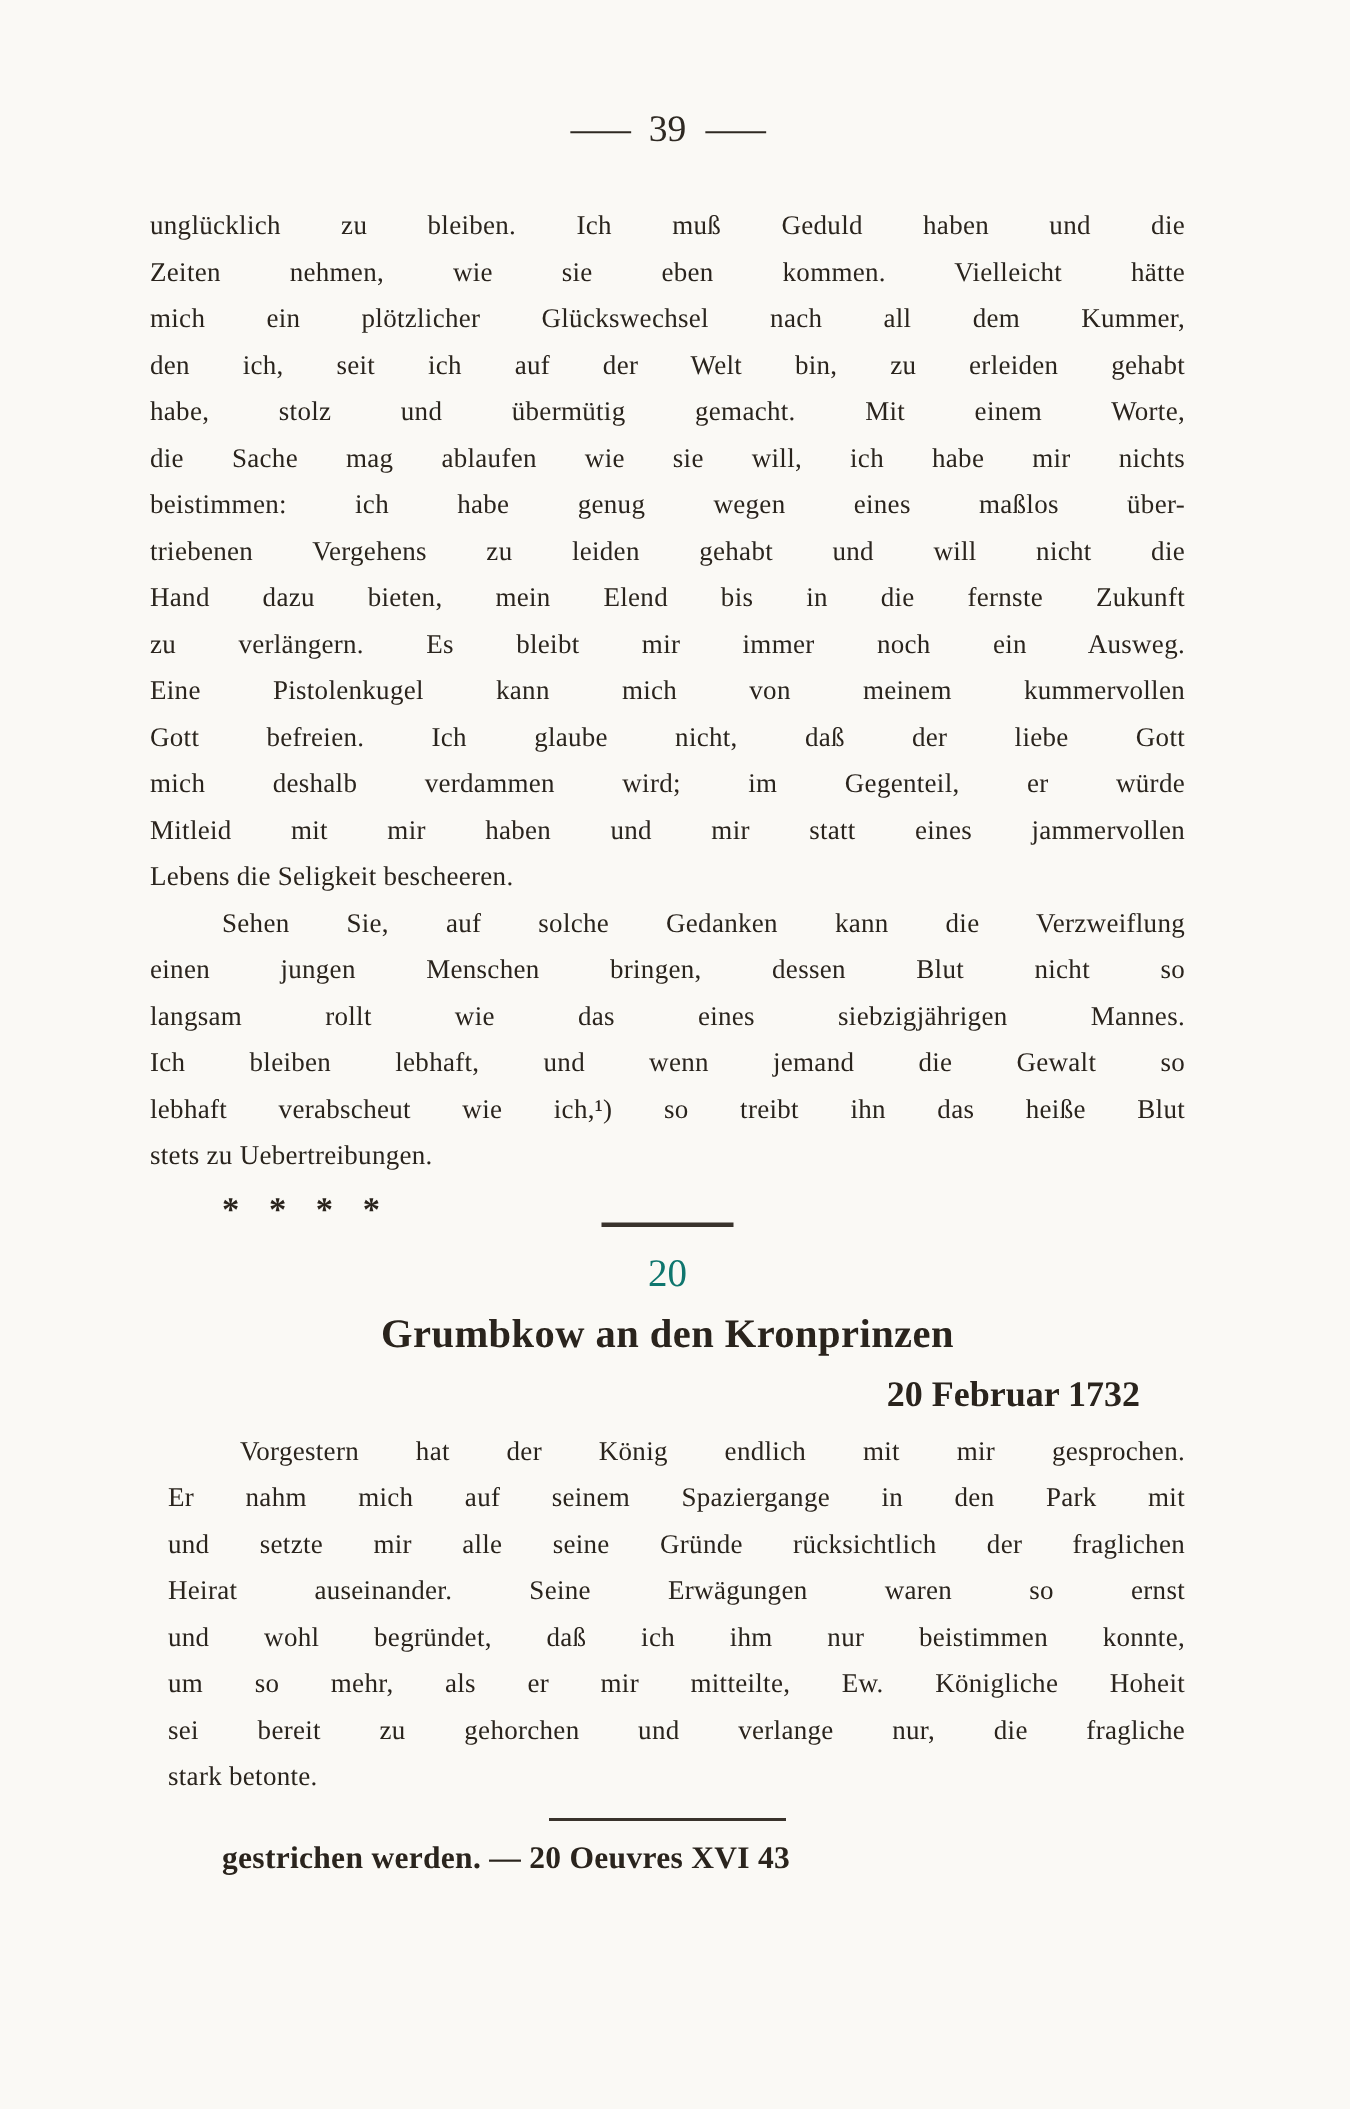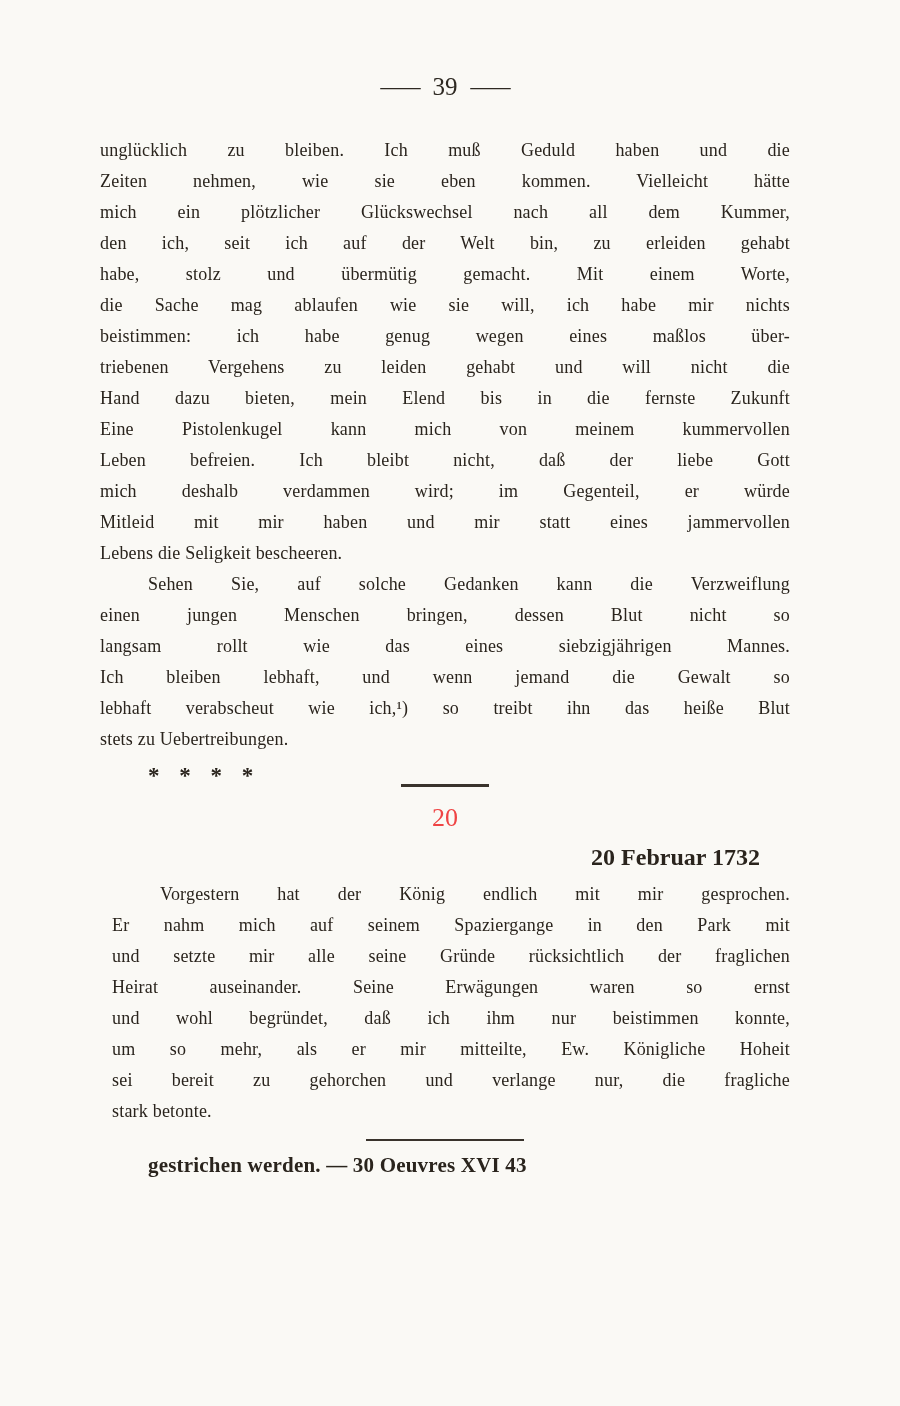--- a/index.html
+++ b/index.html
@@ -67,21 +67,21 @@
     transform: translateX(-50%);
   }
 
   
   .letter-num {
     margin-top: 10px;
     text-align: center;
     font-size: 26px;
     line-height: 30px;
     font-weight: 400;
-    color: #ef4444;
+    color: #0f766e;
   }
   .letter-title {
     margin-top: 8px;
     text-align: center;
     font-size: 27px;
     line-height: 34px;
     font-weight: 700;
     letter-spacing: 0.3px;
   }
   .letter-date {
@@ -123,22 +123,23 @@
     <div class="para">
         <div class="tline">unglücklich zu bleiben. Ich muß Geduld haben und die</div>
         <div class="tline">Zeiten nehmen, wie sie eben kommen. Vielleicht hätte</div>
         <div class="tline">mich ein plötzlicher Glückswechsel nach all dem Kummer,</div>
         <div class="tline">den ich, seit ich auf der Welt bin, zu erleiden gehabt</div>
         <div class="tline">habe, stolz und übermütig gemacht. Mit einem Worte,</div>
         <div class="tline">die Sache mag ablaufen wie sie will, ich habe mir nichts</div>
         <div class="tline">beistimmen: ich habe genug wegen eines maßlos über-</div>
         <div class="tline">triebenen Vergehens zu leiden gehabt und will nicht die</div>
         <div class="tline">Hand dazu bieten, mein Elend bis in die fernste Zukunft</div>
+        <div class="tline">zu verlängern. Es bleibt mir immer noch ein Ausweg.</div>
         <div class="tline">Eine Pistolenkugel kann mich von meinem kummervollen</div>
-        <div class="tline">Leben befreien. Ich bleibt nicht, daß der liebe Gott</div>
+        <div class="tline">Gott befreien. Ich glaube nicht, daß der liebe Gott</div>
         <div class="tline">mich deshalb verdammen wird; im Gegenteil, er würde</div>
         <div class="tline">Mitleid mit mir haben und mir statt eines jammervollen</div>
         <div class="tline tline-last">Lebens die Seligkeit bescheeren.</div>
       </div>
     <div class="para indent">
         <div class="tline">Sehen Sie, auf solche Gedanken kann die Verzweiflung</div>
         <div class="tline">einen jungen Menschen bringen, dessen Blut nicht so</div>
         <div class="tline">langsam rollt wie das eines siebzigjährigen Mannes.</div>
         <div class="tline">Ich bleiben lebhaft, und wenn jemand die Gewalt so</div>
         <div class="tline">lebhaft verabscheut wie ich,¹) so treibt ihn das heiße Blut</div>
@@ -146,35 +147,36 @@
       </div>
   </div>
 
   <div class="aster-row">
     <span class="asterisks">* * * *</span>
     <span class="section-divider"></span>
   </div>
 
   <div>
     <div class="letter-num">20</div>
+    <div class="letter-title">Grumbkow an den Kronprinzen</div>
     <div class="letter-date">20 Februar 1732</div>
   </div>
 
   <div class="body-l20">
     <div class="para indent">
         <div class="tline">Vorgestern hat der König endlich mit mir gesprochen.</div>
         <div class="tline">Er nahm mich auf seinem Spaziergange in den Park mit</div>
         <div class="tline">und setzte mir alle seine Gründe rücksichtlich der fraglichen</div>
         <div class="tline">Heirat auseinander. Seine Erwägungen waren so ernst</div>
         <div class="tline">und wohl begründet, daß ich ihm nur beistimmen konnte,</div>
         <div class="tline">um so mehr, als er mir mitteilte, Ew. Königliche Hoheit</div>
         <div class="tline">sei bereit zu gehorchen und verlange nur, die fragliche</div>
         <div class="tline tline-last">stark betonte.</div>
       </div>
   </div>
 
   <hr class="fn-rule">
 
   <div class="footnote para indent">
-      <div class="tline tline-last">gestrichen werden. — 30 Oeuvres XVI 43</div>
+      <div class="tline tline-last">gestrichen werden. — 20 Oeuvres XVI 43</div>
     </div>
 
 </div>
 
 </body></html>

